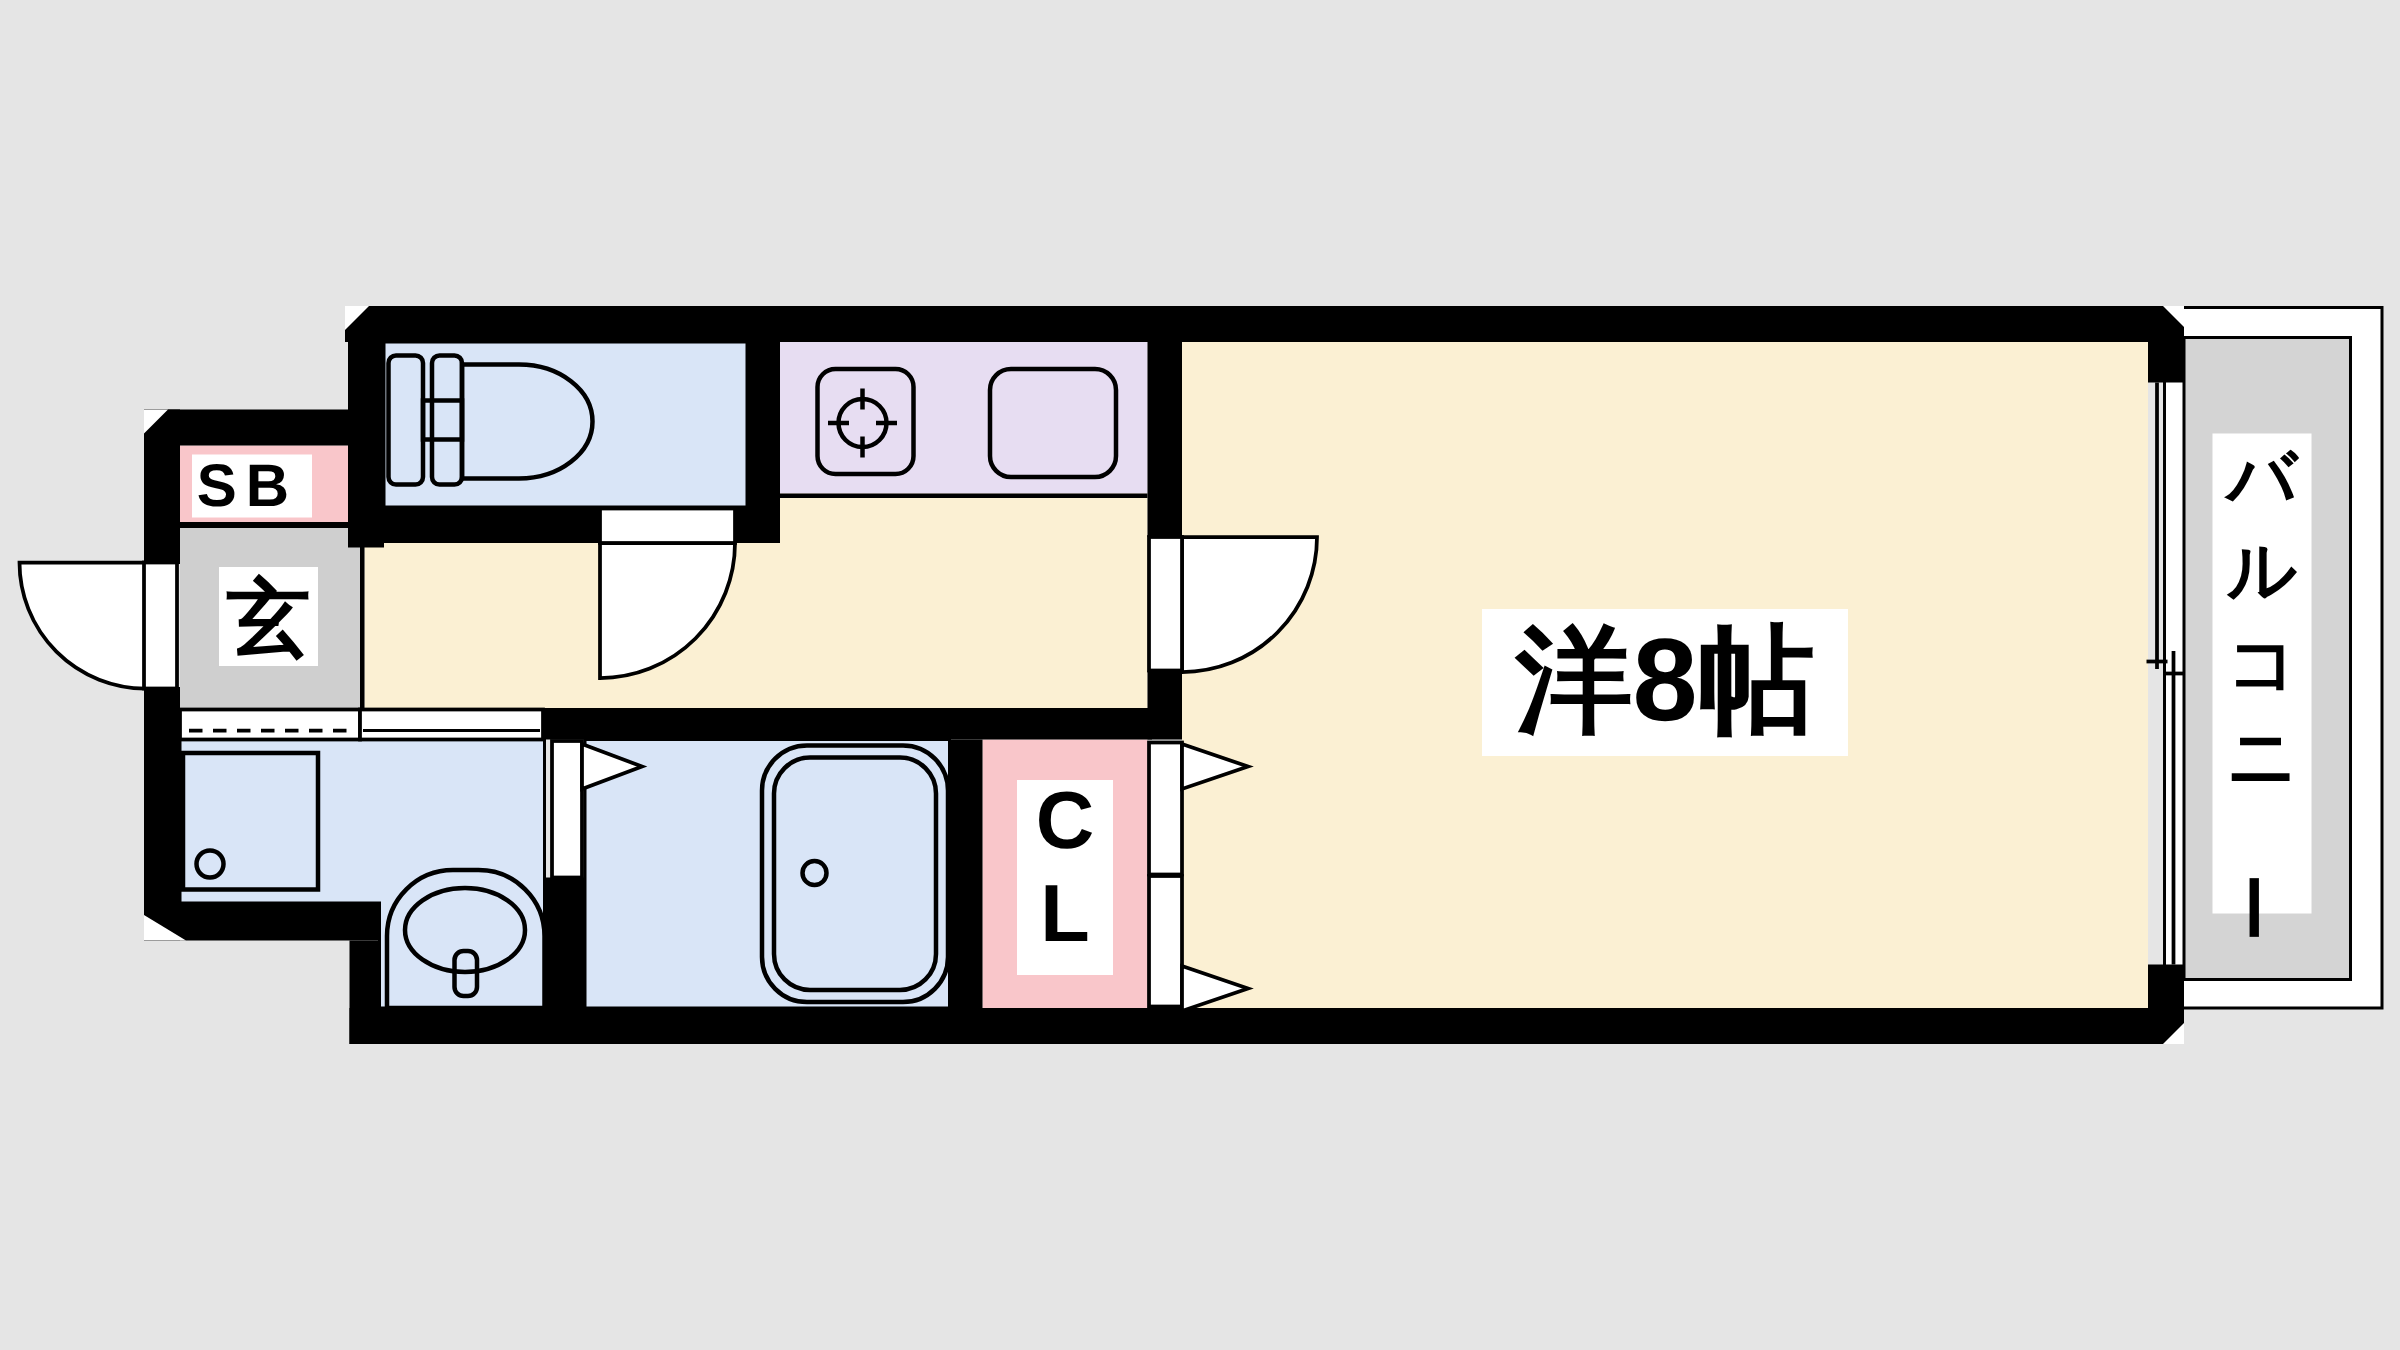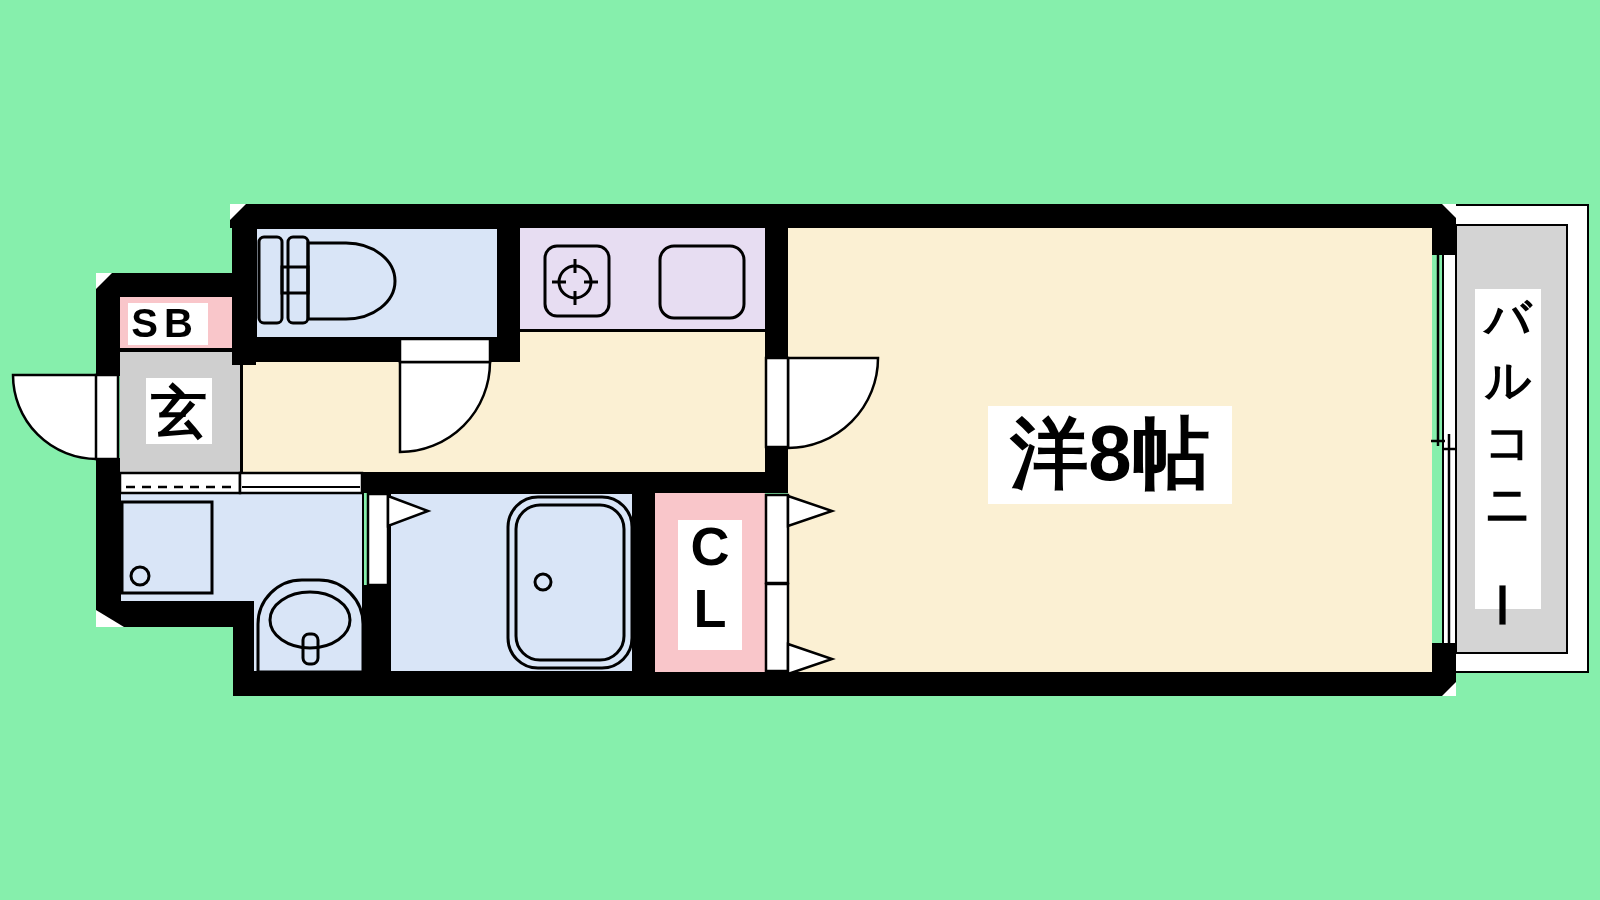--- a/index.html
+++ b/index.html
@@ -1,16 +1,16 @@
 <!DOCTYPE html>
 <html><head>
 <meta charset="utf-8">
 <style>
   html,body{margin:0;padding:0;background:#fff;}
-  .stage{position:relative;width:1600px;height:900px;background:#86efac;overflow:hidden;}
+  .stage{position:relative;width:1600px;height:900px;background:#e5e5e5;overflow:hidden;}
   svg{position:absolute;left:0;top:0;}
   .ln{stroke:#000;fill:none;}
   .fx{stroke:#000;stroke-width:3;fill:none;}
   .thin{stroke:#000;stroke-width:2;}
   .dr{fill:#fff;stroke:#000;stroke-width:2.5;}
   .cham{fill:#fff;stroke:none;}
   text.t{font-family:"Liberation Sans","DejaVu Sans",sans-serif;font-weight:bold;fill:#000;}
 </style>
 </head>
 <body>

